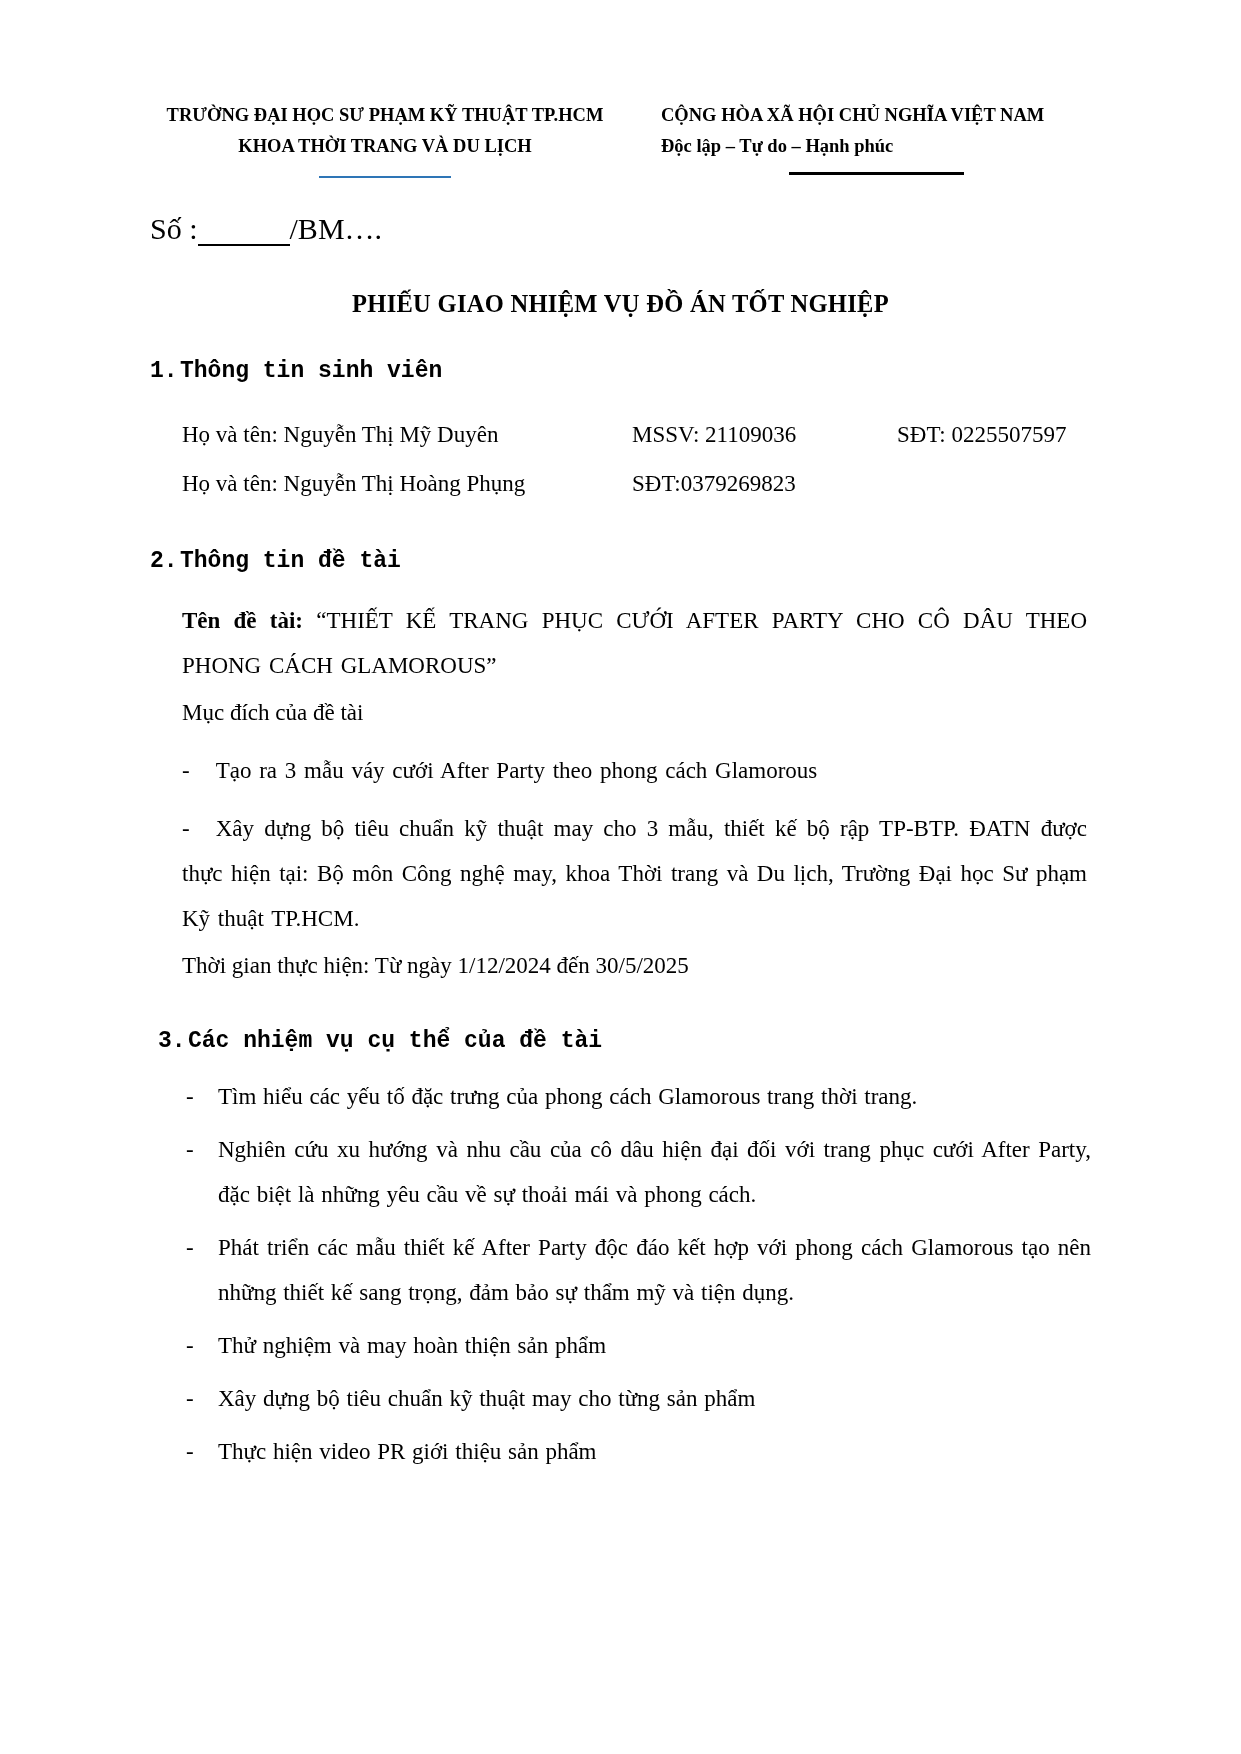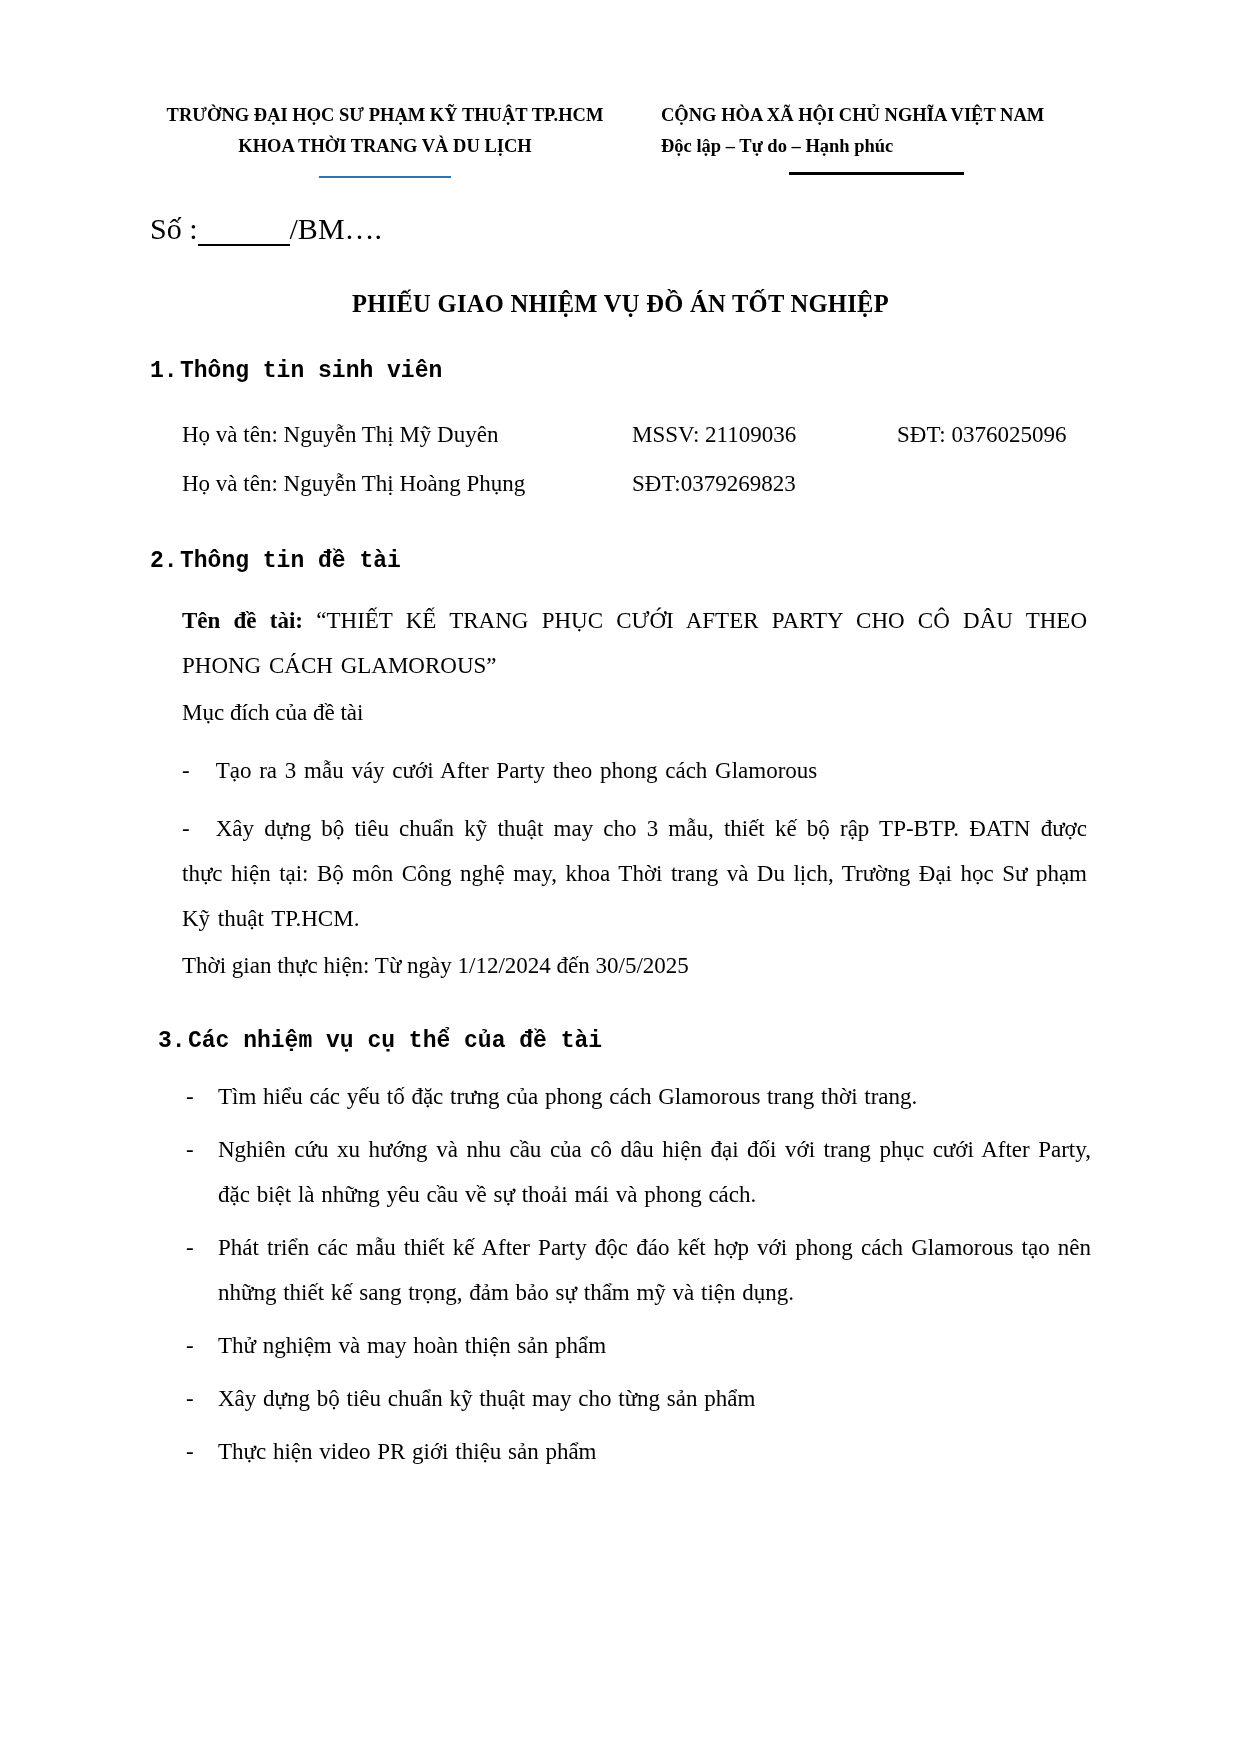--- a/index.html
+++ b/index.html
@@ -158,21 +158,21 @@
   <h1 class="title">PHIẾU GIAO NHIỆM VỤ ĐỒ ÁN TỐT NGHIỆP</h1>
 
   <div class="sec-heading">
     <span class="sec-num">1.</span><span>Thông tin sinh viên</span>
   </div>
 
   <div class="students">
     <div class="student-row">
       <span class="col-name">Họ và tên: Nguyễn Thị Mỹ Duyên</span>
       <span class="col-mssv">MSSV: 21109036</span>
-      <span class="col-phone">SĐT: 0376025096</span>
+      <span class="col-phone">SĐT: 0225507597</span>
     </div>
     <div class="student-row">
       <span class="col-name">Họ và tên: Nguyễn Thị Hoàng Phụng</span>
       <span class="col-phone">SĐT:0379269823</span>
     </div>
   </div>
 
   <div class="sec-heading">
     <span class="sec-num">2.</span><span>Thông tin đề tài</span>
   </div>

